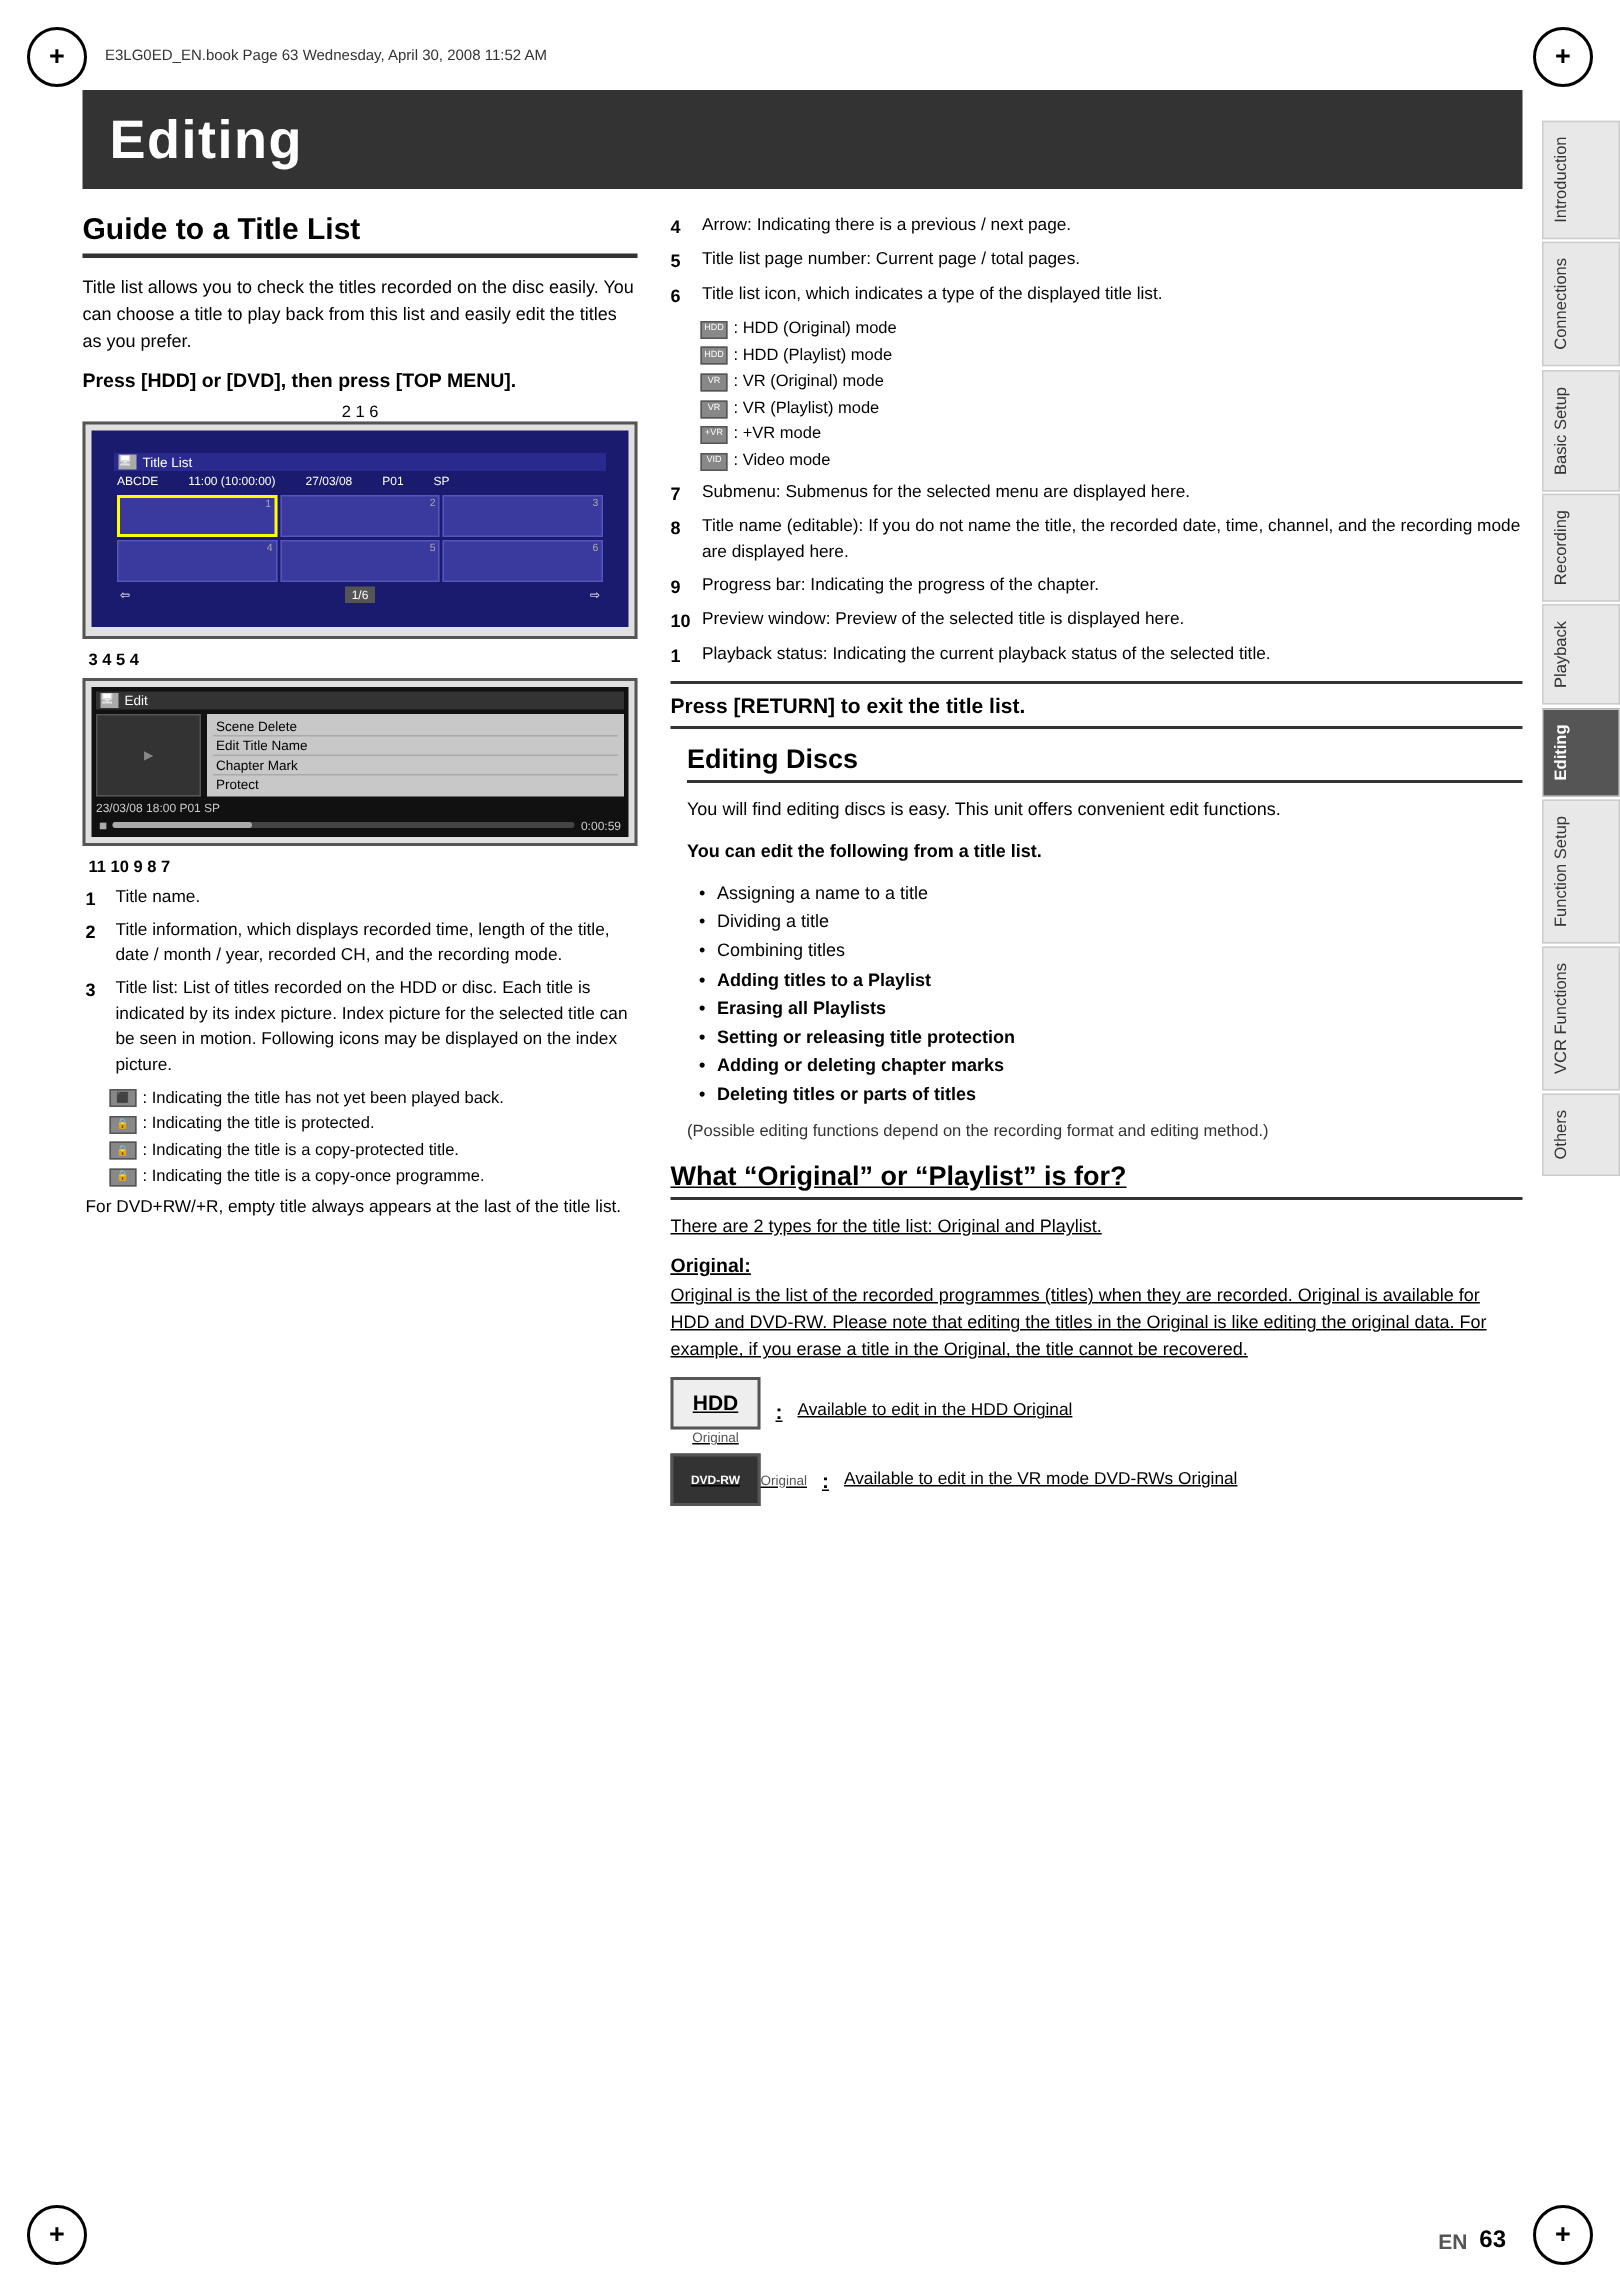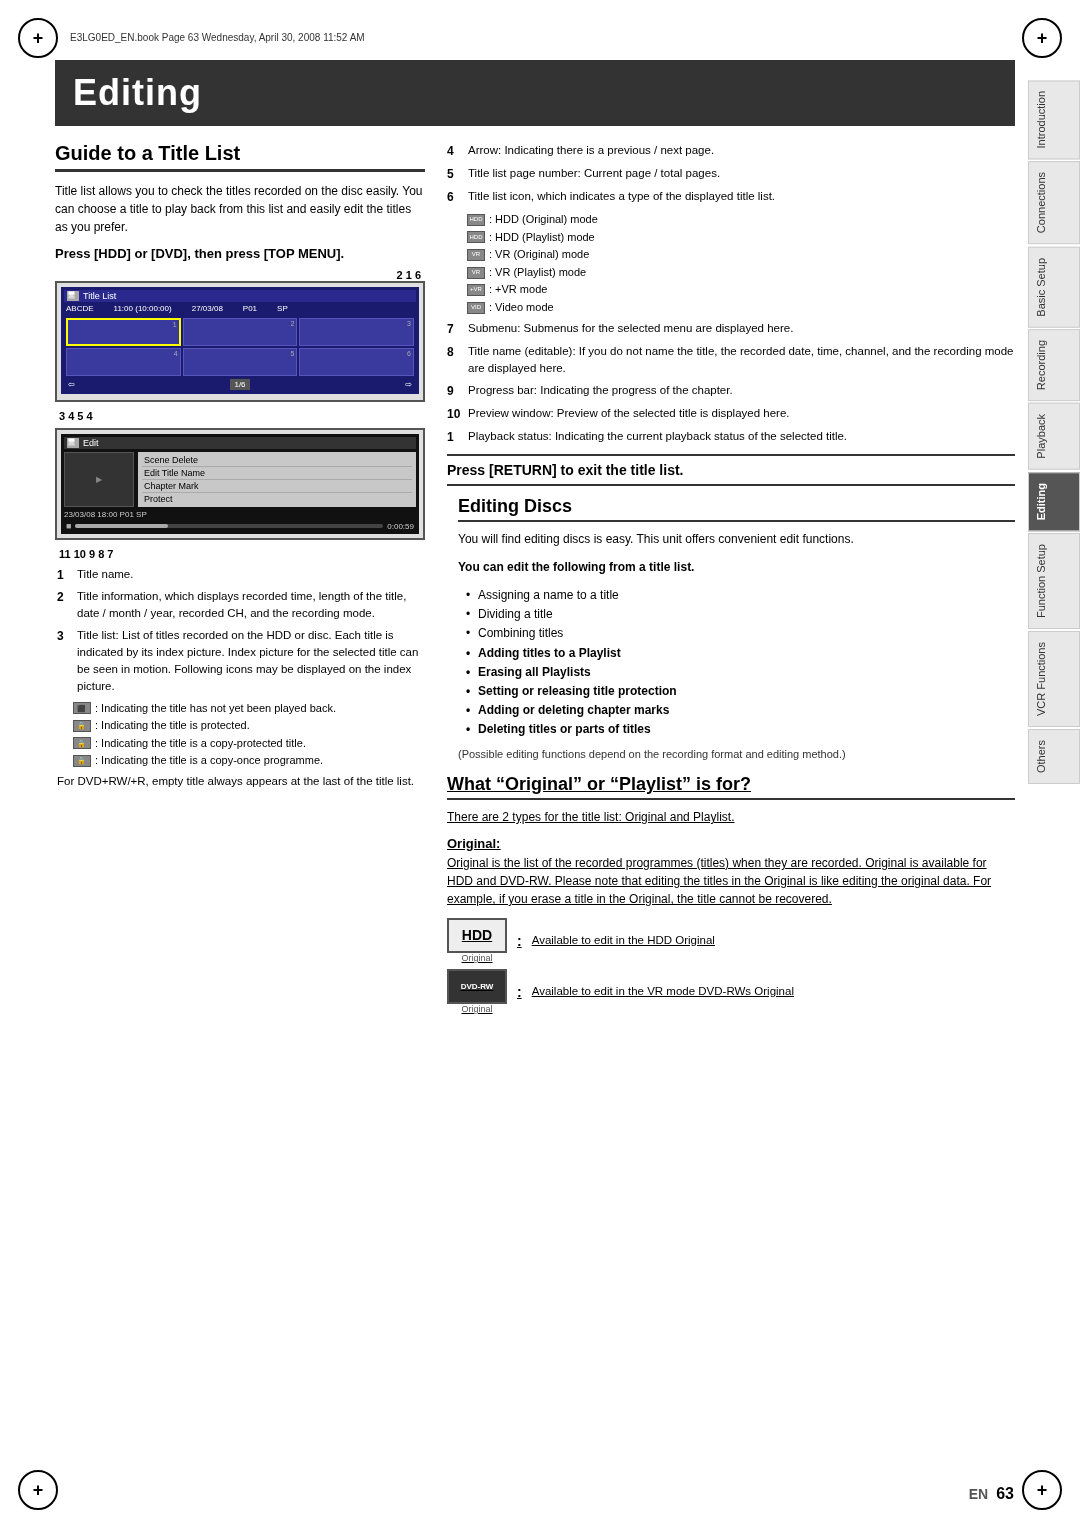--- a/index.html
+++ b/index.html
@@ -144,21 +144,21 @@
 
     .screen-mockup-inner {
       padding: 4px;
     }
 
     
     .title-list-screen {
       background: #1a1a6e;
       color: #fff;
       font-size: 10px;
-      padding: 3px;
+      padding: 15px;
       position: relative;
       margin-bottom: 2px;
     }
     .tl-header-row {
       display: flex;
       justify-content: space-between;
       align-items: center;
       background: #2a2a8e;
       padding: 1px 3px;
       margin-bottom: 2px;
@@ -282,23 +282,23 @@
     .progress-bar-inner {
       width: 30%;
       height: 100%;
       background: #aaa;
       border-radius: 2px;
     }
 
     
     .diagram-labels {
       display: flex;
-      justify-content: flex-end;
+      justify-content: center;
       font-size: 11px;
-      font-weight: bold;
+      font-weight: normal;
       padding: 0 4px;
       margin-top: 2px;
     }
     .diagram-labels-bottom {
       display: flex;
       justify-content: space-between;
       font-size: 11px;
       font-weight: bold;
       padding: 0 4px;
       margin-bottom: 6px;
@@ -450,21 +450,21 @@
     .device-desc {
       font-size: 11.5px;
       line-height: 1.5;
       flex: 1;
     }
 
     
     .page-number {
       position: absolute;
       bottom: 25px;
-      right: 66px;
+      right: 76px;
       font-size: 16px;
       font-weight: bold;
       display: flex;
       align-items: center;
       gap: 8px;
     }
     .page-en {
       font-size: 14px;
       color: #555;
     }
@@ -727,21 +727,21 @@
             <div style="display:flex;flex-direction:column;align-items:center;">
               <div class="device-icon-box">
                 <span style="font-size:14px;font-weight:bold;">HDD</span>
               </div>
               <span class="device-icon-label">Original</span>
             </div>
             <span style="font-size:14px;font-weight:bold;">:</span>
             <span class="device-desc">Available to edit in the HDD Original</span>
           </div>
           <div class="device-icon-row">
-            <div style="display:flex;flex-direction:column;align-items:center;">
+            <div style="display:flex;align-items:center;">
               <div class="device-icon-box" style="background:#333;color:#fff;font-size:9px;">
                 <span style="color:#fff;font-weight:bold;font-size:8px;">DVD-RW</span>
               </div>
               <span class="device-icon-label">Original</span>
             </div>
             <span style="font-size:14px;font-weight:bold;">:</span>
             <span class="device-desc">Available to edit in the VR mode DVD-RWs Original</span>
           </div>
         </div>
       </div>

